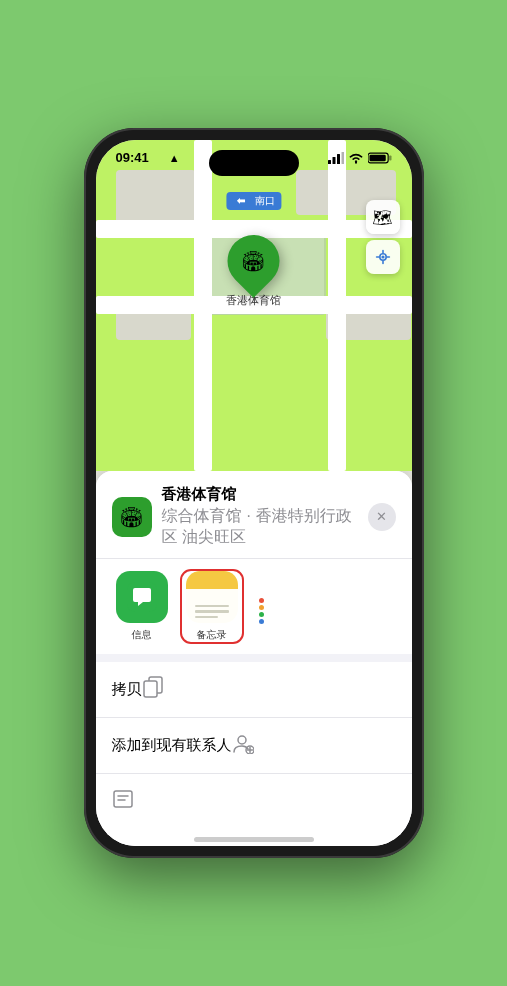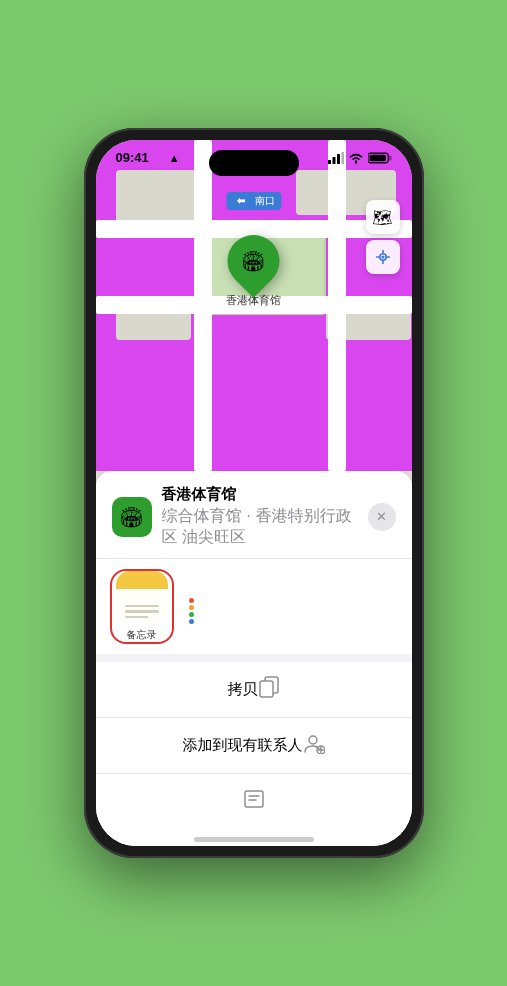--- a/index.html
+++ b/index.html
@@ -58,21 +58,21 @@
       height: 26px;
       background: #000;
       border-radius: 20px;
       z-index: 20;
     }
     
     .map-area {
       flex: 1;
       position: relative;
       overflow: hidden;
-      background: #d946ef;
+      background: #bef264;
     }
     
     .road-h {
       position: absolute;
       background: #fff;
       height: 18px;
       border-radius: 2px;
     }
     .road-v {
       position: absolute;
@@ -215,36 +215,36 @@
       display: flex;
       align-items: center;
       justify-content: center;
       font-size: 26px;
     }
     .share-icon.airdrop { background: #1c7dde; }
     .share-icon.messages { background: #2db24a; }
     .share-icon.mail { background: #3a7bd5; }
     .notes-selected {
       outline: 2.5px solid #e03030;
-      border-radius: 14px;
+      border-radius: 9px;
     }
     .share-label {
       font-size: 10px;
       color: #333;
       text-align: center;
     }
     
     .action-list {
       margin-top: 8px;
       background: #fff;
     }
     .action-item {
       display: flex;
       align-items: center;
-      justify-content: center;
+      justify-content: flex-start;
       padding: 14px 16px;
       border-bottom: 0.5px solid #e5e5ea;
     }
     .action-item:last-child {
       border-bottom: none;
     }
     .action-text {
       font-size: 15px;
       color: #000;
     }
@@ -365,20 +365,29 @@
         <div class="venue-info">
           <div class="venue-name">香港体育馆</div>
           <div class="venue-sub">综合体育馆 · 香港特别行政区 油尖旺区</div>
         </div>
         <div class="close-btn">✕</div>
       </div>
 
       <div class="share-row">
 
 
+        <div class="share-item">
+          <div class="share-icon messages">
+            <svg width="30" height="30" viewBox="0 0 30 30">
+                <rect width="30" height="30" rx="8" fill="#2db24a"></rect>
+                <path d="M6 8 Q6 6 8 6 L22 6 Q24 6 24 8 L24 18 Q24 20 22 20 L16 20 L11 24 L11 20 L8 20 Q6 20 6 18 Z" fill="white"></path>
+              </svg>
+          </div>
+          <span class="share-label">信息</span>
+        </div>
 
 
         <div class="share-item notes-selected">
           <div class="share-icon" style="background:#fff;border-radius:14px;overflow:hidden;width:52px;height:52px;flex-shrink:0;">
             <div style="width:100%;height:100%;border-radius:12px;background:linear-gradient(to bottom, #f5c842 0%, #f5c842 35%, #fffef8 35%);display:flex;align-items:flex-end;justify-content:center;padding-bottom:5px;">
               <div style="display:flex;flex-direction:column;gap:3px;width:34px;">
                 <div style="height:2.5px;background:#d0d0c0;border-radius:1px;"></div>
                 <div style="height:2.5px;background:#d0d0c0;border-radius:1px;"></div>
                 <div style="height:2.5px;background:#d0d0c0;border-radius:1px;width:70%;"></div>
               </div>

